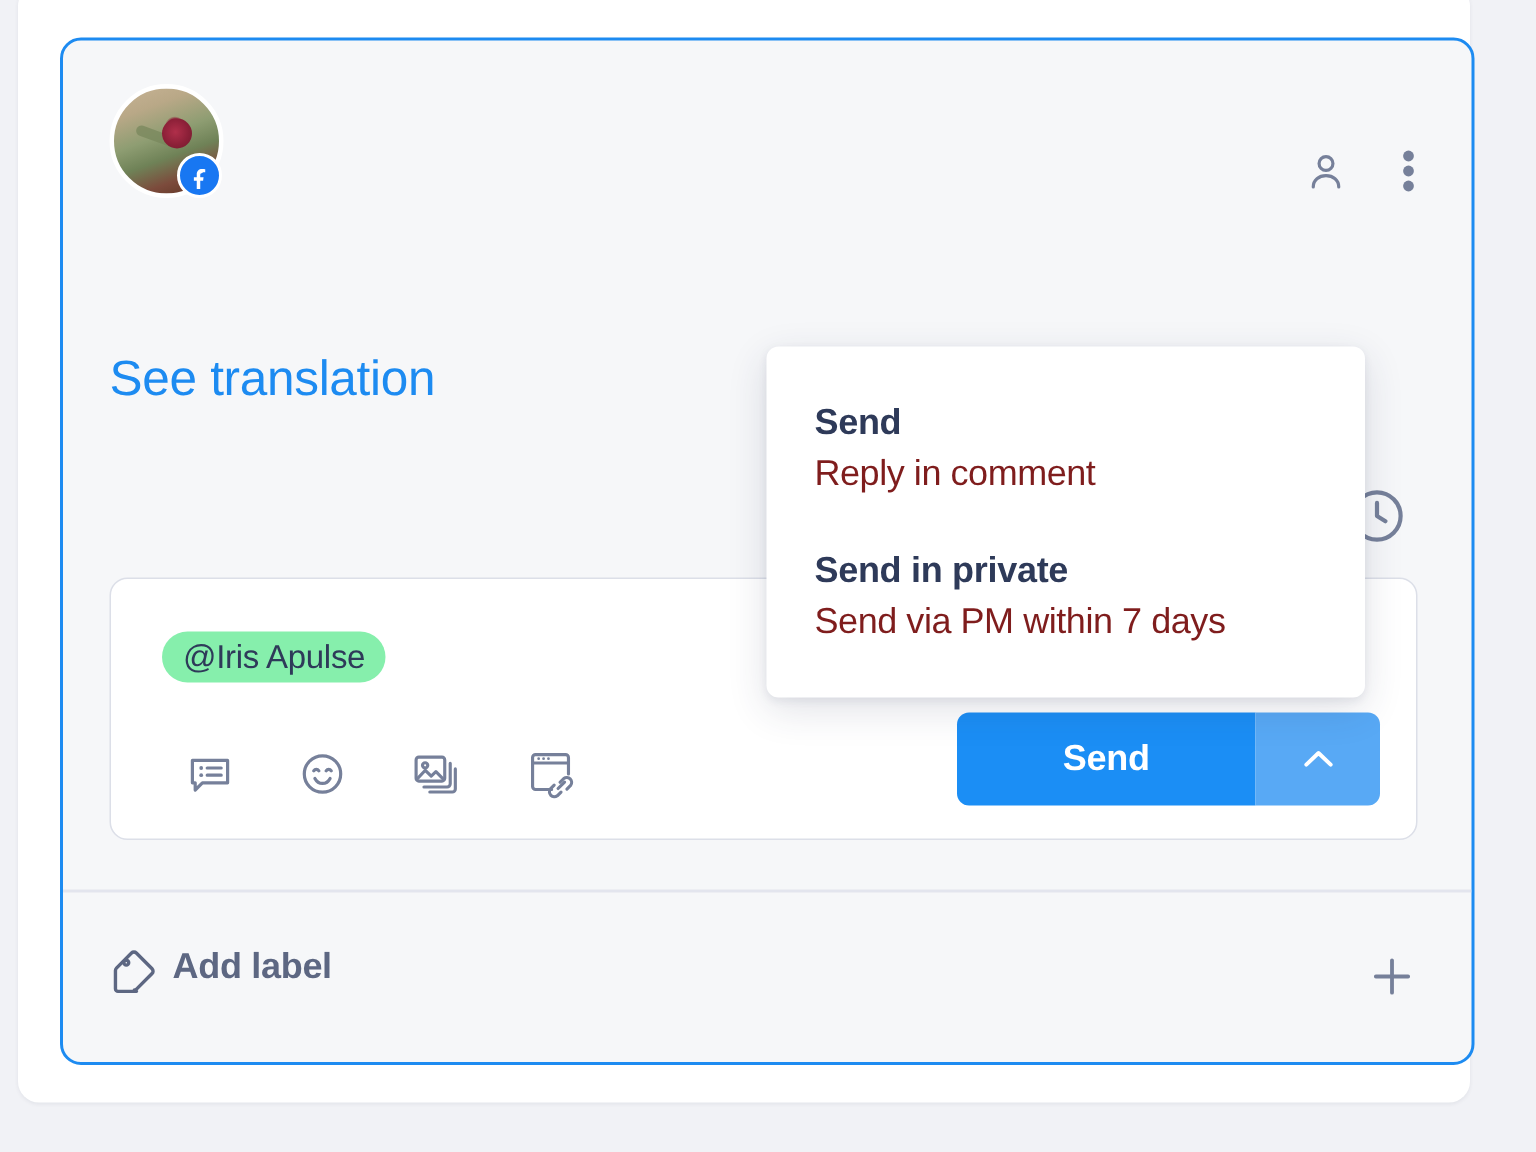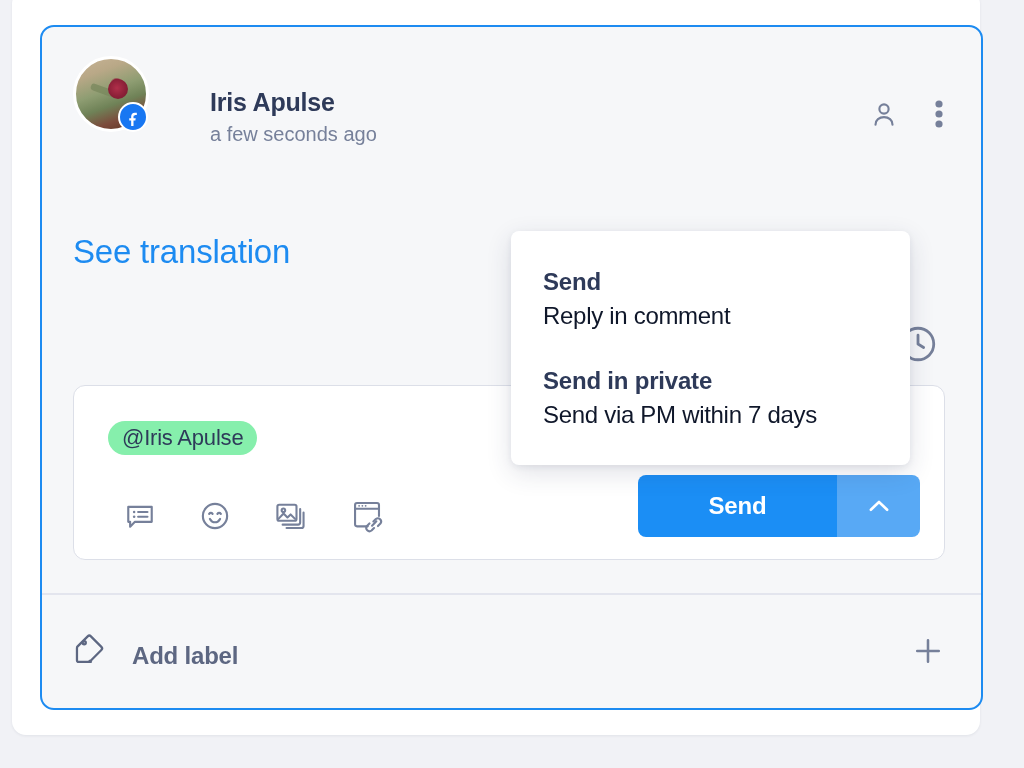--- a/index.html
+++ b/index.html
@@ -249,22 +249,22 @@
     top: 566px;
     right: 0;
     bottom: 0;
     display: flex;
     align-items: center;
   }
   #add-label-button {
     position: absolute;
     left: 31px;
     display: flex;
-    align-items: flex-end;
-    gap: 25px;
+    align-items: flex-start;
+    gap: 8px;
     cursor: pointer;
   }
   #add-label-text {
     font-size: 24px;
     font-weight: bold;
     color: #5d6782;
     letter-spacing: -0.2px;
   }
   #add-label-plus {
     position: absolute;
@@ -296,21 +296,21 @@
   }
   .popup-option-title {
     font-size: 24px;
     font-weight: bold;
     color: #2e3a59;
     letter-spacing: -0.2px;
     line-height: 30px;
   }
   .popup-option-sub {
     font-size: 24px;
-    color: #0f172a;
+    color: #7f1d1d;
     letter-spacing: -0.3px;
     line-height: 33px;
     margin-top: 2px;
   }
 </style>
 </head>
 <body>
 
 <div id="outer-panel"></div>
 
@@ -323,24 +323,20 @@
         <div id="avatar-stem"></div>
         <div id="avatar-flower"></div>
       </div>
       <div id="channel-badge">
         <svg width="17" height="17" viewBox="0 0 24 24" aria-hidden="true">
           <path fill="#ffffff" d="M14.6 8.3h2.1V5.4c-0.4-0.05-1.6-0.17-3-0.17-3 0-5 1.86-5 5.27V13H6v3.3h2.7V24h3.3v-7.7h2.7l0.4-3.3h-3.1v-2.2c0-0.95 0.26-1.6 1.6-1.6z"></path>
         </svg>
       </div>
     </div>
 
-    <div id="sender-block">
-      <div class="sender-name">Iris Apulse</div>
-      <div class="sender-time">a few seconds ago</div>
-    </div>
 
     <div id="header-actions">
       <div class="header-icon-btn">
         <svg width="30" height="30" viewBox="0 0 24 24" fill="none" stroke="#76809a" stroke-width="1.7" stroke-linecap="round" stroke-linejoin="round">
           <circle cx="12" cy="8" r="3.7"></circle>
           <path d="M5.2 20.5c0-3.7 3-6 6.8-6s6.8 2.3 6.8 6"></path>
         </svg>
       </div>
       <div class="header-icon-btn">
         <svg width="8" height="30" viewBox="0 0 8 30" aria-hidden="true">

